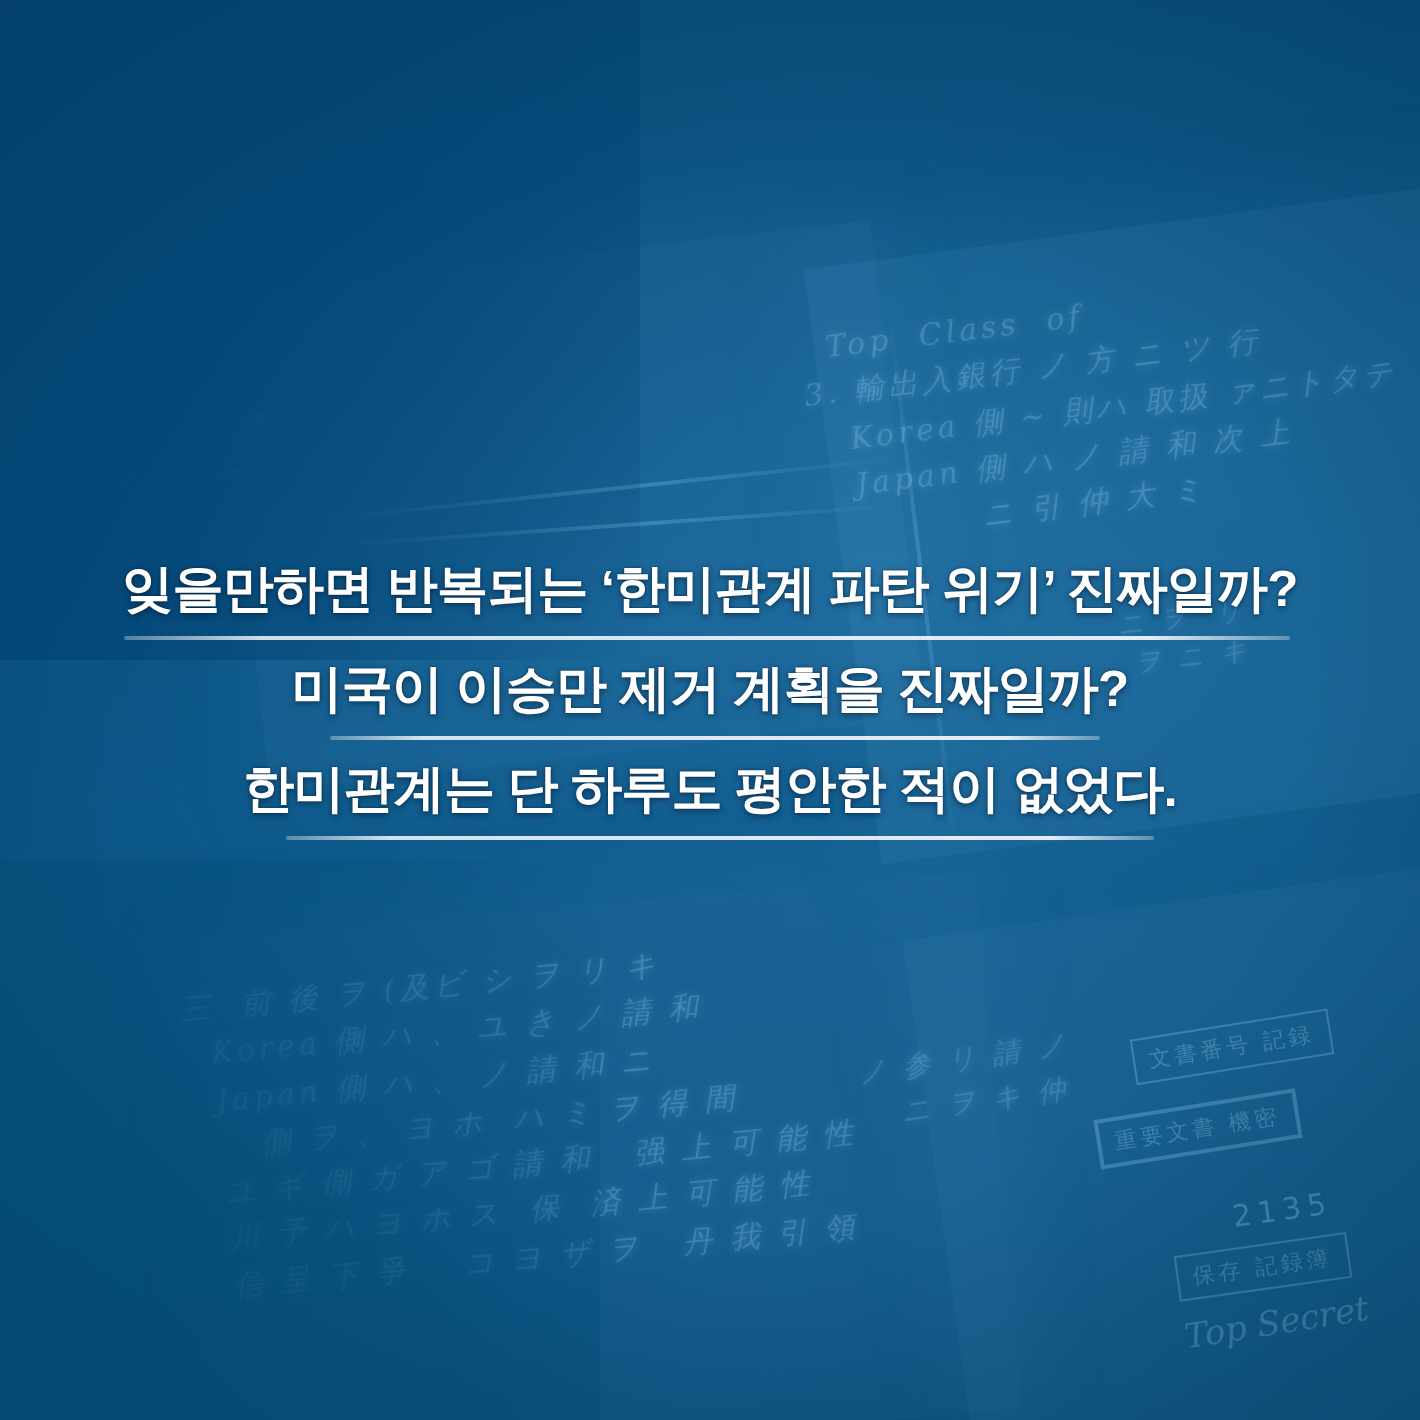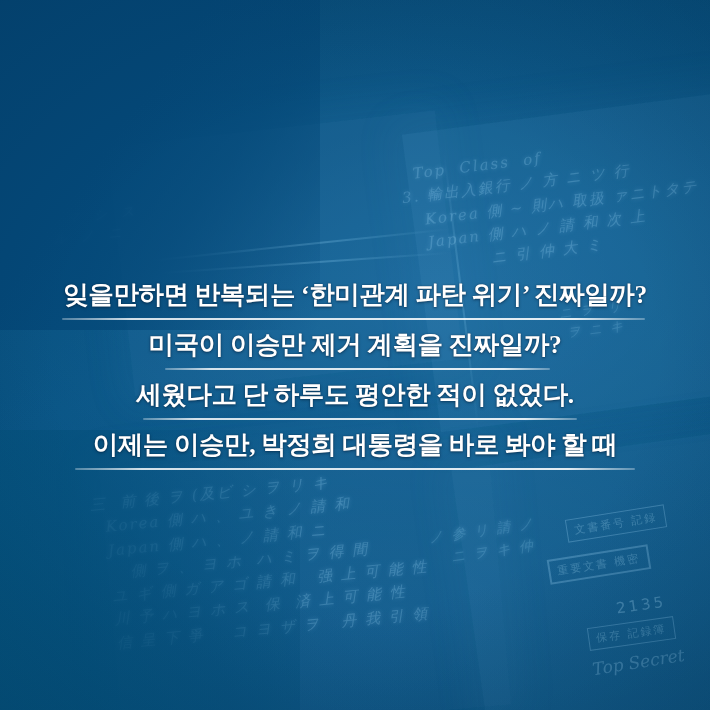--- a/index.html
+++ b/index.html
@@ -130,21 +130,20 @@
     position: absolute;
     left: 0;
     right: 0;
     top: 272px;
     z-index: 12;
     text-align: center;
   }
   .line-row {
     position: relative;
     height: 50px;
-    font-family: Liberation Serif, serif;
   }
   .line-text {
     display: block;
     color: #ffffff;
     font-weight: bold;
     font-size: 25.5px;
     line-height: 46px;
     letter-spacing: -0.4px;
     white-space: nowrap;
     text-shadow: 0 1px 3px rgba(0,22,45,0.55), 0 0 1px rgba(0,20,40,0.6);
@@ -216,23 +215,19 @@
       <span class="line-text">잊을만하면 반복되는 ‘한미관계 파탄 위기’ 진짜일까?</span>
       <span class="rule" id="rule-1"></span>
     </div>
 
     <div class="line-row">
       <span class="line-text">미국이 이승만 제거 계획을 진짜일까?</span>
       <span class="rule" id="rule-2"></span>
     </div>
 
     <div class="line-row">
-      <span class="line-text">세웠다고 단 하루도 평안한 적이 없었다.</span>
+      <span class="line-text">한미관계는 단 하루도 평안한 적이 없었다.</span>
       <span class="rule" id="rule-3"></span>
     </div>
 
-    <div class="line-row">
-      <span class="line-text">이제는 이승만, 박정희 대통령을 바로 봐야 할 때</span>
-      <span class="rule" id="rule-4"></span>
-    </div>
 
   </div>
 </div>
 
 </body></html>

